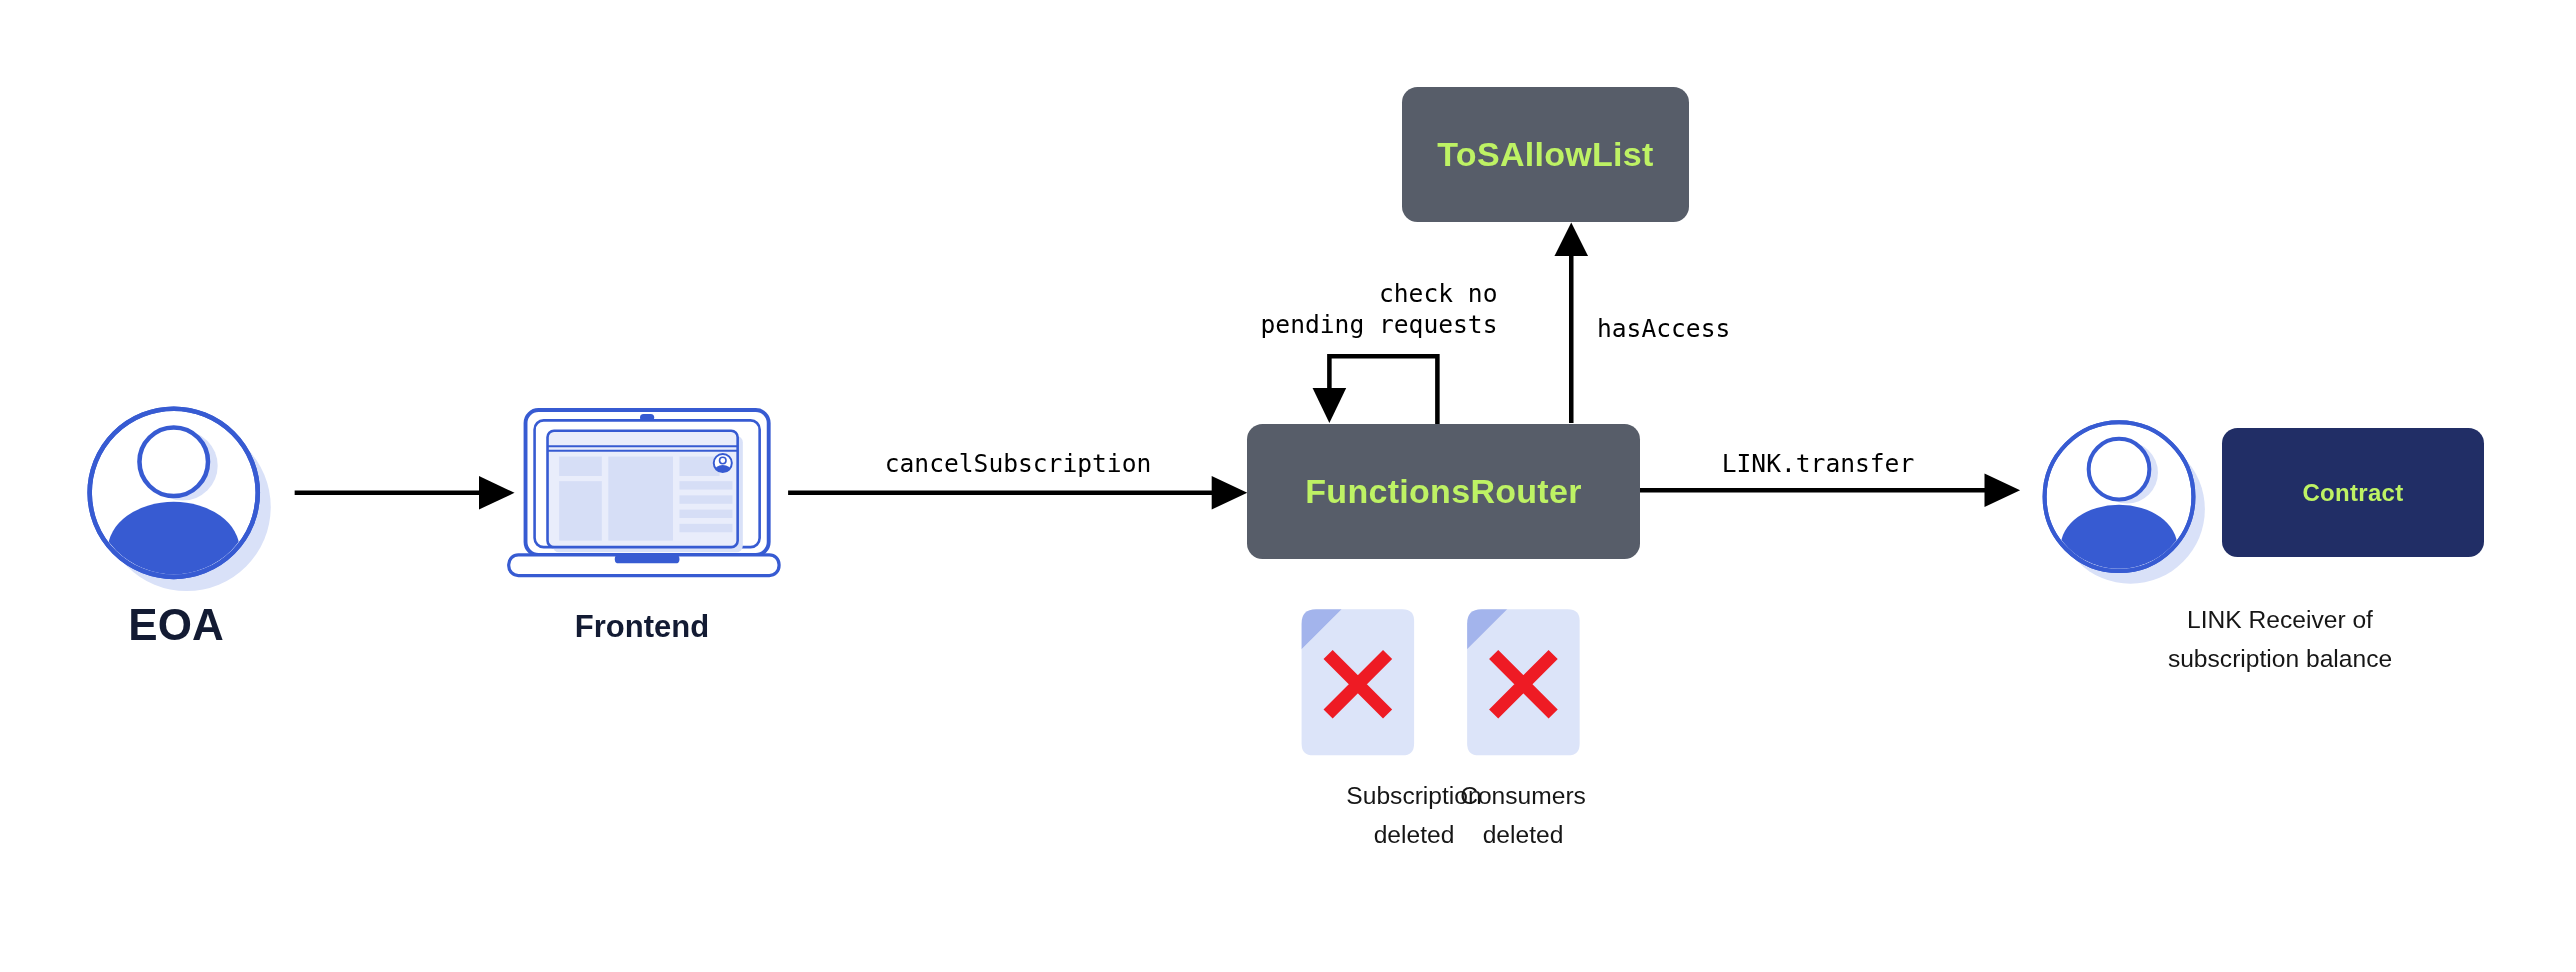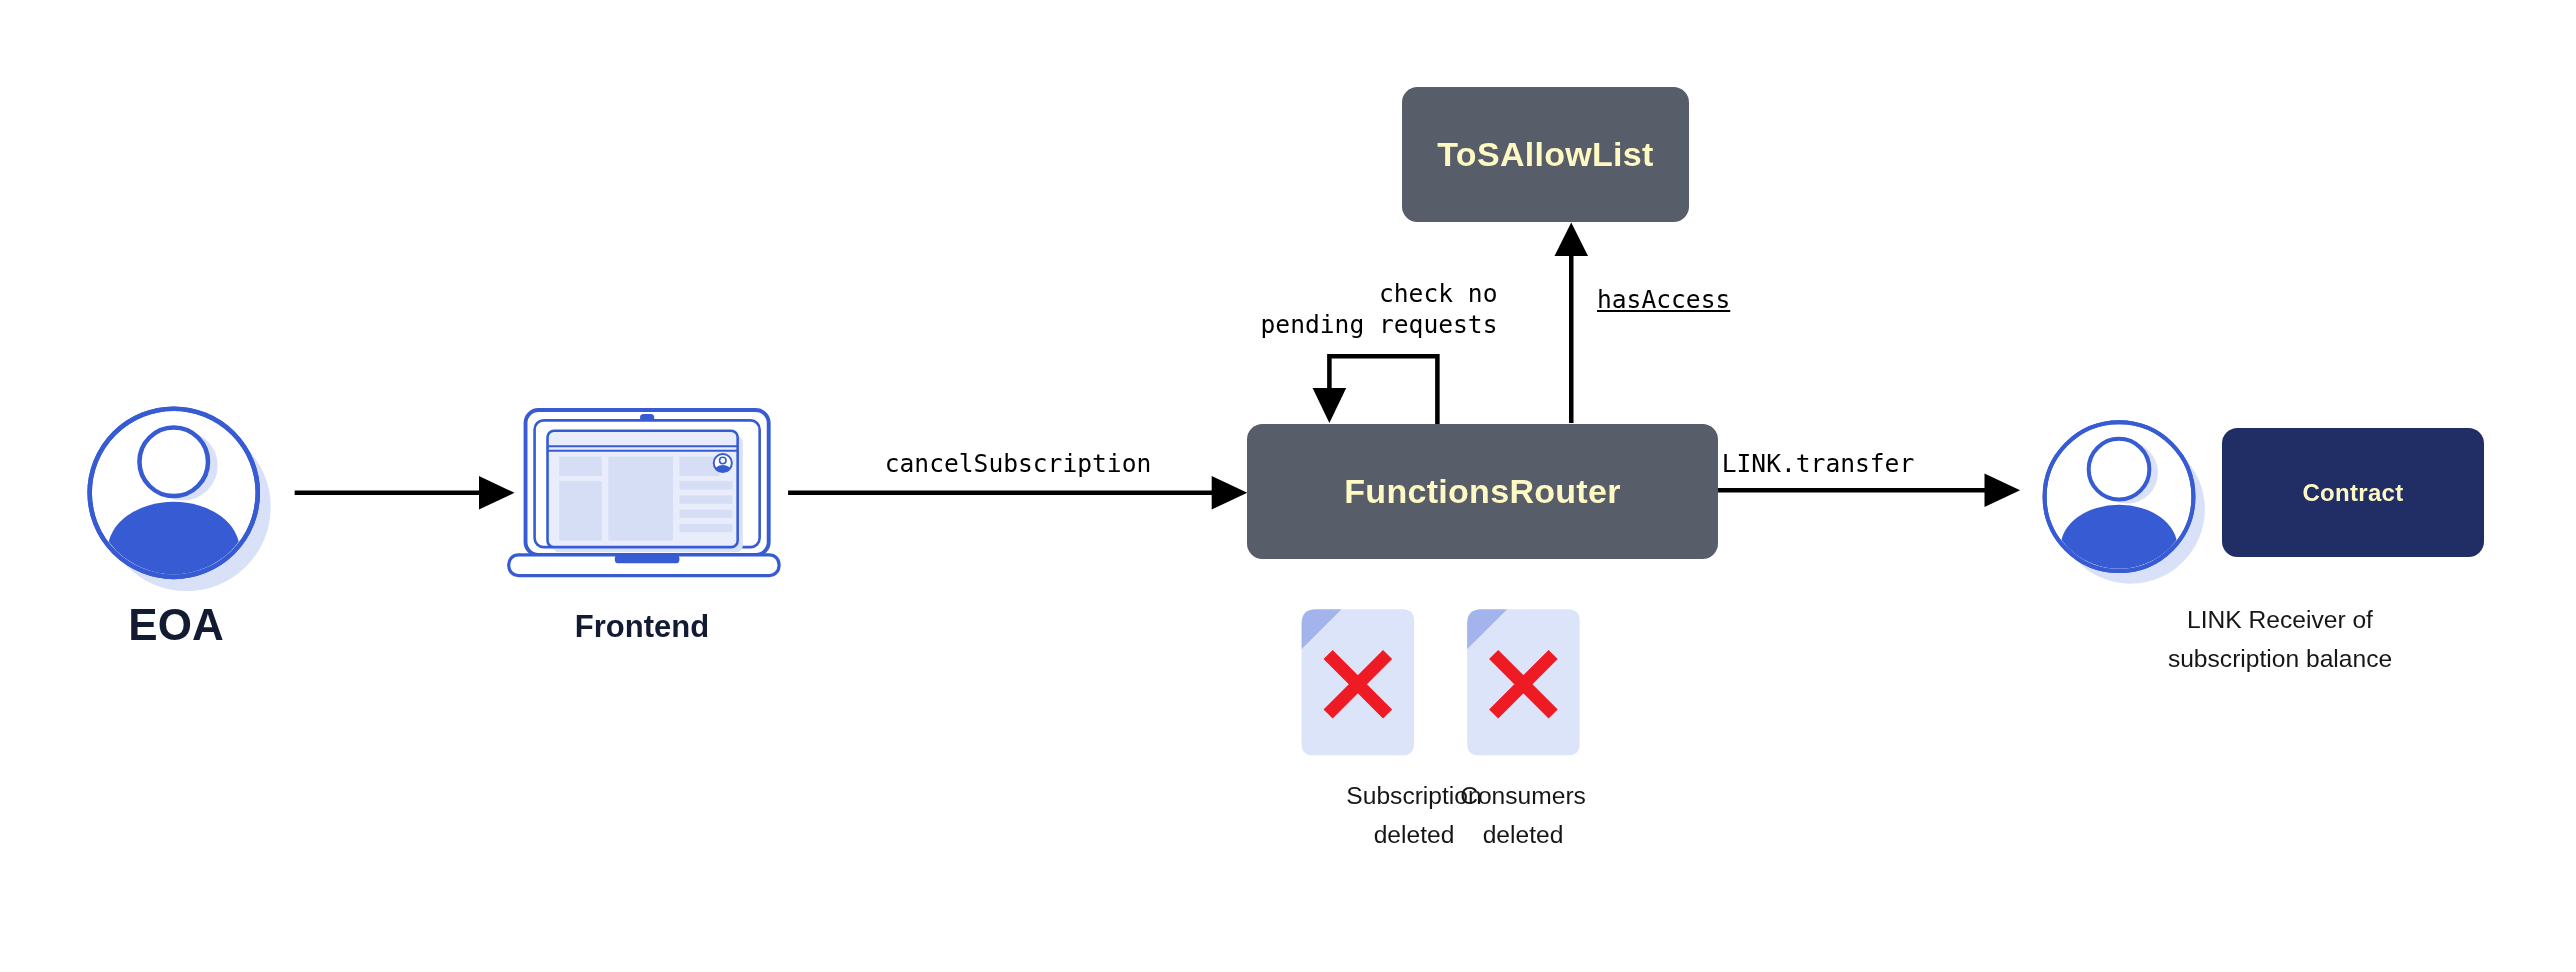--- a/index.html
+++ b/index.html
@@ -18,21 +18,21 @@
   .f-doc{fill:var(--doc_fill);}
   .f-fold{fill:var(--fold);}
   .f-black{fill:var(--arrow);}
   .f-none{fill:none;}
   .s-blue{stroke:var(--blue);}
   .s-black{stroke:var(--arrow);}
   .s-red{stroke:var(--red);}
 
   .node-box{
     position:absolute;display:flex;align-items:center;justify-content:center;
-    color:#fef9c3;font-weight:700;border-radius:15.5px;letter-spacing:0.3px;
+    color:#bef264;font-weight:700;border-radius:15.5px;letter-spacing:0.3px;
   }
   .slate{background:var(--slate);font-size:34px;}
   .navy{background:var(--navy);font-size:24px;}
 
   .label{position:absolute;transform:translateX(-50%);text-align:center;white-space:pre-line;}
   .title-label{font-weight:700;color:var(--label_navy);}
   .eoa-size{font-size:44px;}
   .frontend-size{font-size:31px;}
   .mono{
     position:absolute;font-family:"DejaVu Sans Mono", monospace;
@@ -132,42 +132,42 @@
 
     <g>
       <path d="M2330 942 H2424 Q2442 942 2442 960 V1150 Q2442 1168 2424 1168 H2286 Q2268 1168 2268 1150 V1004 Z" class="f-doc"></path>
       <path d="M2268 1004 L2330 942 L2290 942 Q2268 942 2268 964 Z" class="f-fold"></path>
       <g>
         <path d="M2309 1012 L2401 1104 M2401 1012 L2309 1104" class="f-none s-red" stroke-width="20"></path>
       </g>
     </g>
   </svg>
 
-  <div class="node-box slate" style="left:1247px;top:424px;width:471px;height:135px;">
+  <div class="node-box slate" style="left:1247px;top:424px;width:393px;height:135px;">
     <span>FunctionsRouter</span>
   </div>
 
   <div class="node-box slate" style="left:1402px;top:87px;width:287px;height:135px;">
     <span>ToSAllowList</span>
   </div>
 
   <div class="node-box navy" style="left:2222px;top:428px;width:262px;height:129px;">
     <span>Contract</span>
   </div>
 
   <div class="label title-label eoa-size" style="left:176px;top:600px;">EOA</div>
 
   <div class="label title-label frontend-size" style="left:642px;top:609px;">Frontend</div>
 
   <div class="mono centered" style="left:1018px;top:448px;">cancelSubscription</div>
 
   <div class="mono centered" style="left:1379px;top:278px;">check no
 pending requests</div>
 
-  <div class="mono" style="left:1597px;top:284px;text-decoration:underline;">hasAccess</div>
+  <div class="mono" style="left:1597px;top:313px;">hasAccess</div>
 
   <div class="mono centered" style="left:1818px;top:448px;">LINK.transfer</div>
 
   <div class="label caption" style="left:2280px;top:600px;">LINK Receiver of
 subscription balance</div>
 
   <div class="label caption" style="left:1414px;top:776px;">Subscription
 deleted</div>
 
   <div class="label caption" style="left:1523px;top:776px;">Consumers

